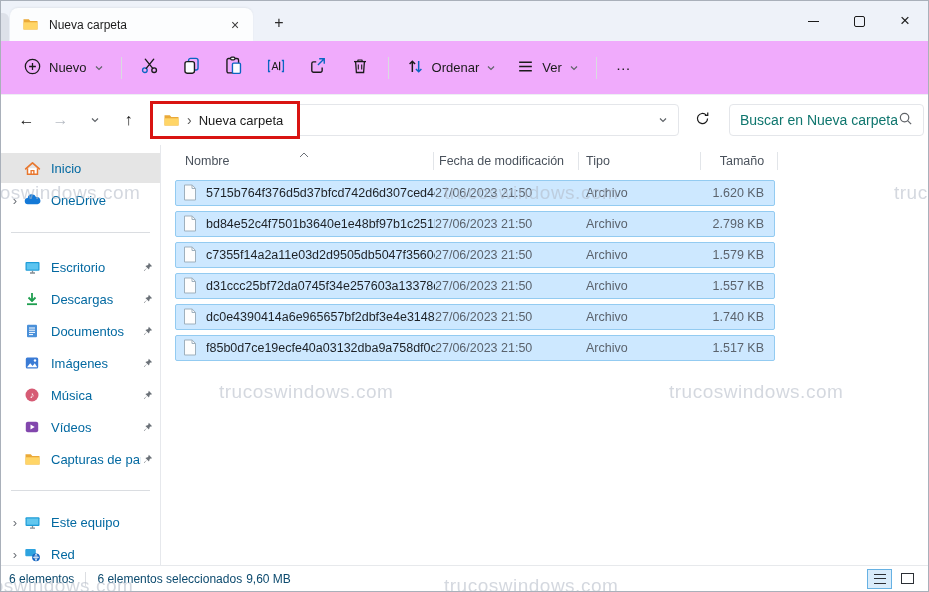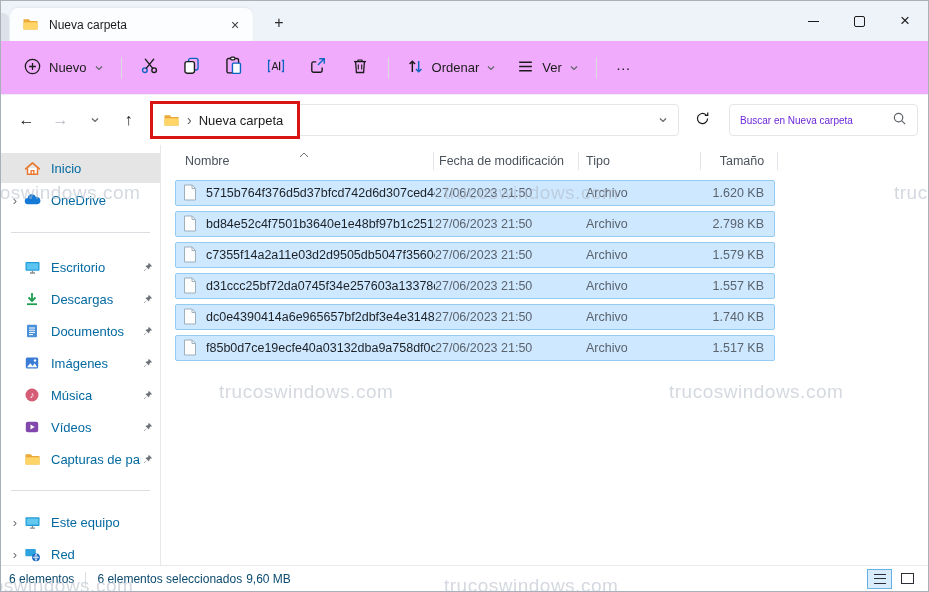--- a/index.html
+++ b/index.html
@@ -64,21 +64,21 @@
     height: 38px; border: 3px solid #d91412; background: #fff; position: relative;
     margin-left: -2px; z-index: 3; }
   .crumb-icon { width: 17px; height: 17px; }
   .crumb-sep::before { content: "\203A"; color: #555; font-size: 14px; }
   .crumb-label { font-size: 13px; color: #1b1b1b; white-space: nowrap; }
   .addr-caret { margin-left: auto; margin-right: 10px; display: flex; }
   .refresh-btn { width: 32px; height: 32px; display: flex; align-items: center;
     justify-content: center; margin-left: 7px; border-radius: 4px; flex: 0 0 auto; }
   .search-box { margin-left: 11px; flex: 1; height: 32px; border: 1px solid #e4e6ea;
     border-radius: 4px; display: flex; align-items: center; padding: 0 10px; }
-  .search-ph { flex: 1; color: #6d28d9; font-size: 10px; white-space: nowrap;
+  .search-ph { flex: 1; color: #0f766e; font-size: 14px; white-space: nowrap;
     overflow: hidden; }
 
   
   .bodyrow { flex: 1; display: flex; min-height: 0; }
   .sidebar { width: 160px; border-right: 1px solid #e6e8ec; padding-top: 6px;
     flex: 0 0 auto; background: #fff; }
   .side-item { display: flex; align-items: center; height: 30px; margin: 2px 0;
     padding: 0 4px 0 6px; font-size: 13px; color: #0369a1; }
   .side-item.sel { background: #e5e5e5; }
   .chev { width: 16px; text-align: center; color: #6b6f76; font-size: 13px;

